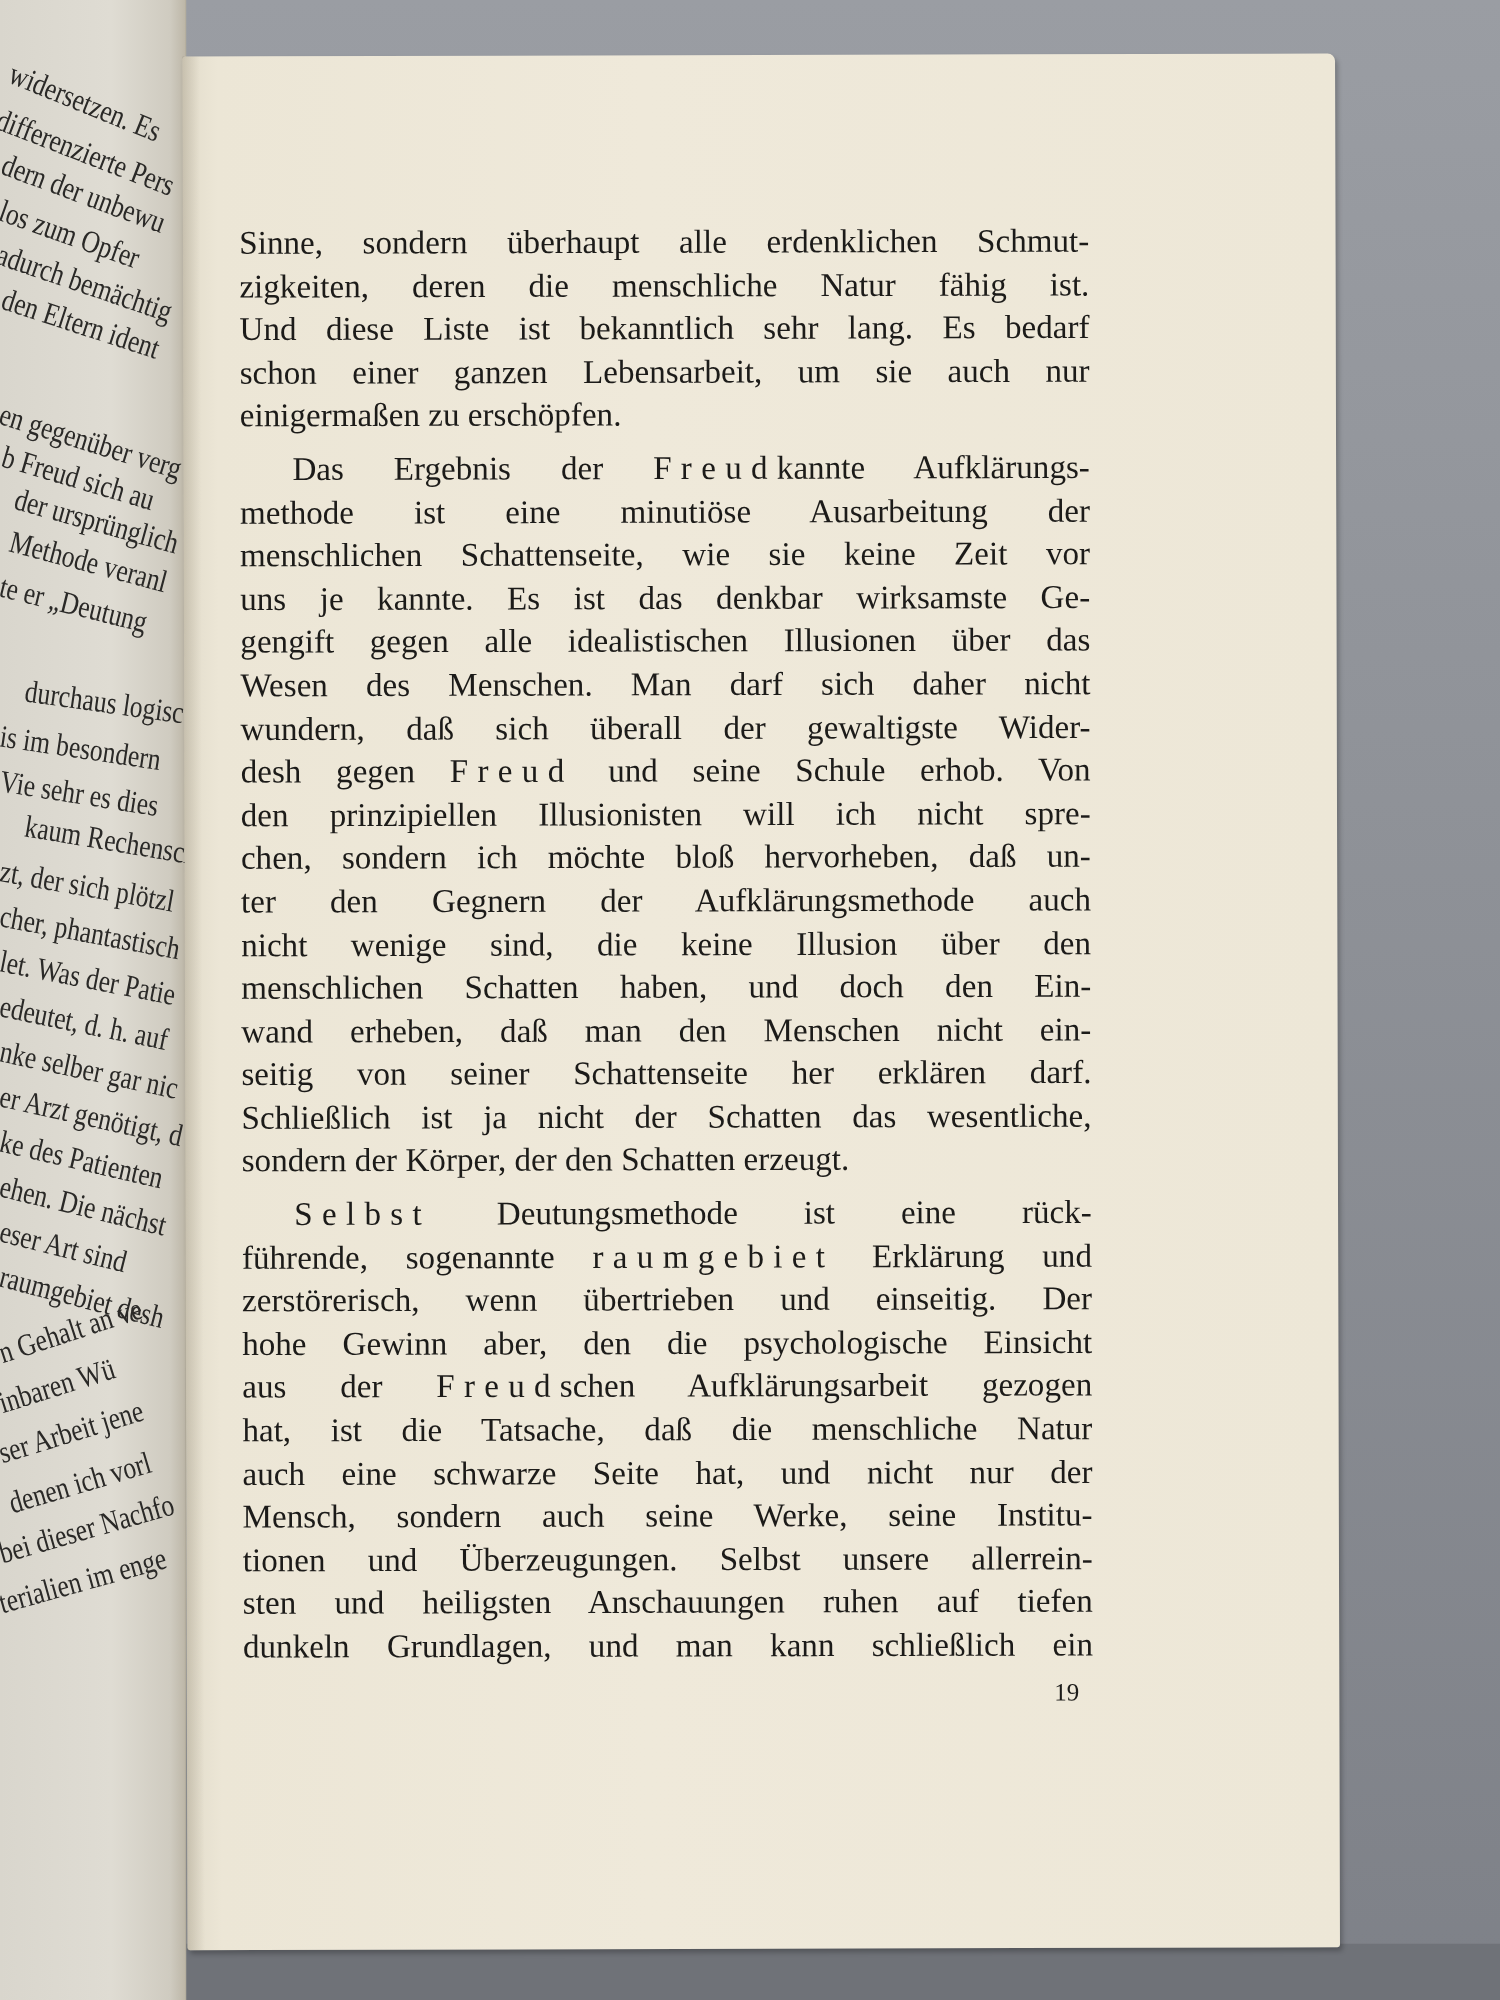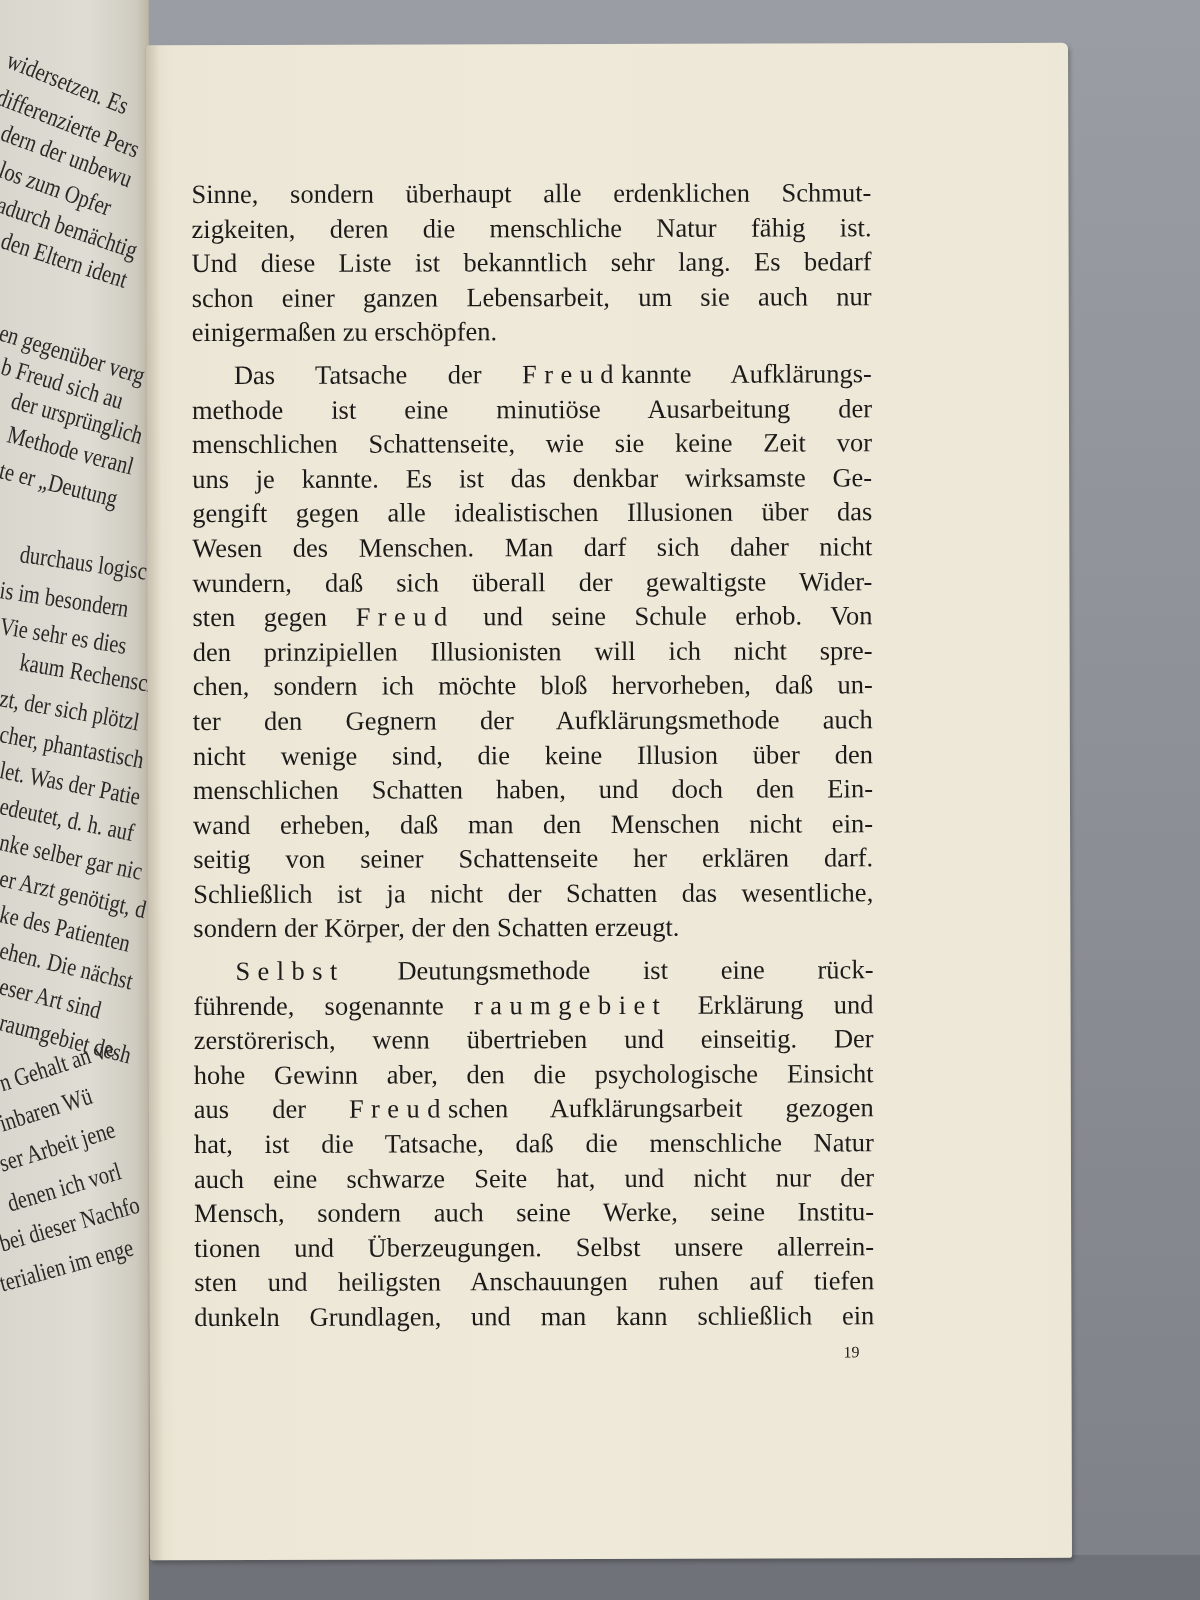--- a/index.html
+++ b/index.html
@@ -26,21 +26,21 @@
   .text-block {
     position:absolute; left:45px; top:132px; width:680px;
     color:#1c1b19; font-size:26.5px; line-height:34.6px;
   }
   .line { display:block; white-space:nowrap; text-align:justify; text-align-last:justify; height:34.6px; }
   .line.last { text-align-last:left; }
   .line.indent { padding-left:42px; }
   .para-gap { display:block; height:8px; }
   .spaced { letter-spacing:0.28em; }
   .page-number {
-    position:absolute; left:694px; top:1300px; font-size:16px; color:#1c1b19;
+    position:absolute; left:694px; top:1300px; font-size:20px; color:#1c1b19;
   }
   .left-page {
     position:absolute; left:0; top:0; width:148px; height:1600px;
     background: linear-gradient(90deg, #d9d6cd 0%, #dfdcd3 60%, #cfcbc0 92%, #bdb7a8 100%);
     overflow:hidden;
     border-right:1px solid #b5af9f;
   }
   .left-line {
     position:absolute; white-space:nowrap; color:#2a2927;
     font-size:25px; transform-origin:left center;
@@ -86,28 +86,28 @@
   </div>
 
 <div class="right-page">
   <div class="text-block" id="text-block">
       <span class="line">Sinne, sondern überhaupt alle erdenklichen Schmut-</span>
       <span class="line">zigkeiten, deren die menschliche Natur fähig ist.</span>
       <span class="line">Und diese Liste ist bekanntlich sehr lang. Es bedarf</span>
       <span class="line">schon einer ganzen Lebensarbeit, um sie auch nur</span>
       <span class="line last">einigermaßen zu erschöpfen.</span>
       <span class="para-gap"></span>
-      <span class="line indent"><span>Das Tatsache der </span><span class="spaced">Freud</span><span>kannte Aufklärungs-</span></span>
+      <span class="line indent"><span>Das Ergebnis der </span><span class="spaced">Freud</span><span>kannte Aufklärungs-</span></span>
       <span class="line">methode ist eine minutiöse Ausarbeitung der</span>
       <span class="line">menschlichen Schattenseite, wie sie keine Zeit vor</span>
       <span class="line">uns je kannte. Es ist das denkbar wirksamste Ge-</span>
       <span class="line">gengift gegen alle idealistischen Illusionen über das</span>
       <span class="line">Wesen des Menschen. Man darf sich daher nicht</span>
       <span class="line">wundern, daß sich überall der gewaltigste Wider-</span>
-      <span class="line"><span>sten gegen </span><span class="spaced">Freud</span><span> und seine Schule erhob. Von</span></span>
+      <span class="line"><span>desh gegen </span><span class="spaced">Freud</span><span> und seine Schule erhob. Von</span></span>
       <span class="line">den prinzipiellen Illusionisten will ich nicht spre-</span>
       <span class="line">chen, sondern ich möchte bloß hervorheben, daß un-</span>
       <span class="line">ter den Gegnern der Aufklärungsmethode auch</span>
       <span class="line">nicht wenige sind, die keine Illusion über den</span>
       <span class="line">menschlichen Schatten haben, und doch den Ein-</span>
       <span class="line">wand erheben, daß man den Menschen nicht ein-</span>
       <span class="line">seitig von seiner Schattenseite her erklären darf.</span>
       <span class="line">Schließlich ist ja nicht der Schatten das wesentliche,</span>
       <span class="line last">sondern der Körper, der den Schatten erzeugt.</span>
       <span class="para-gap"></span>

